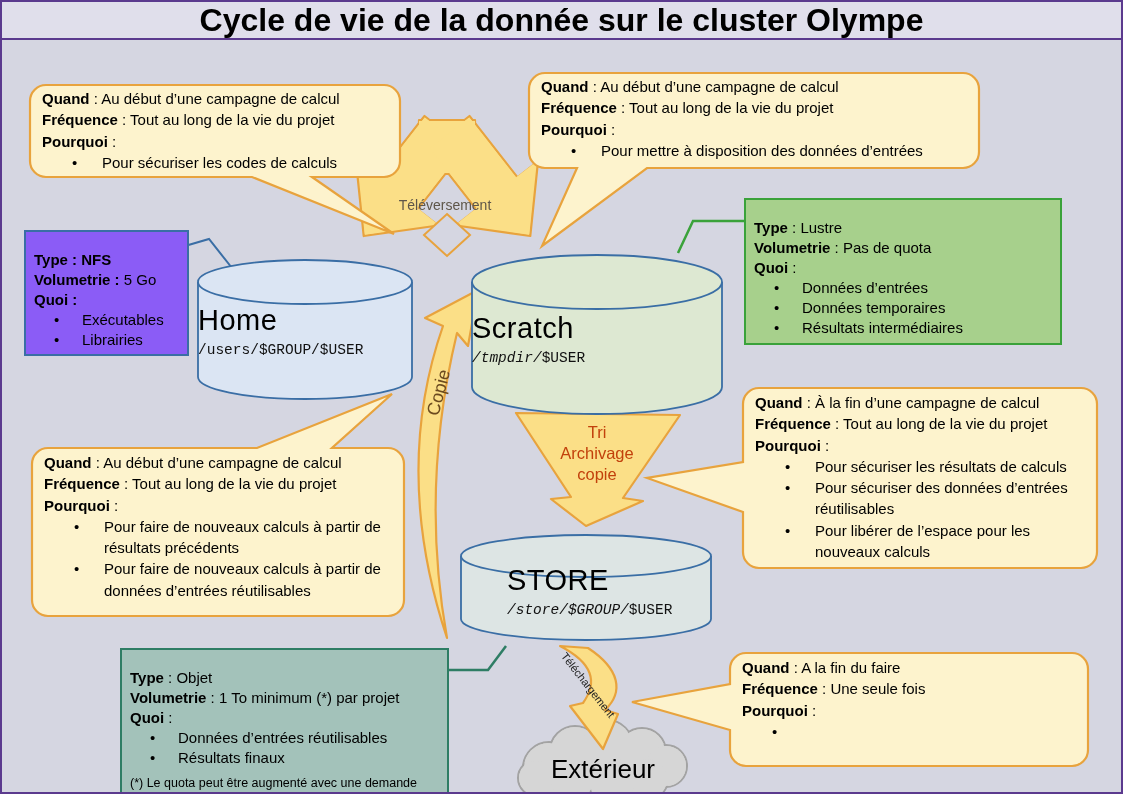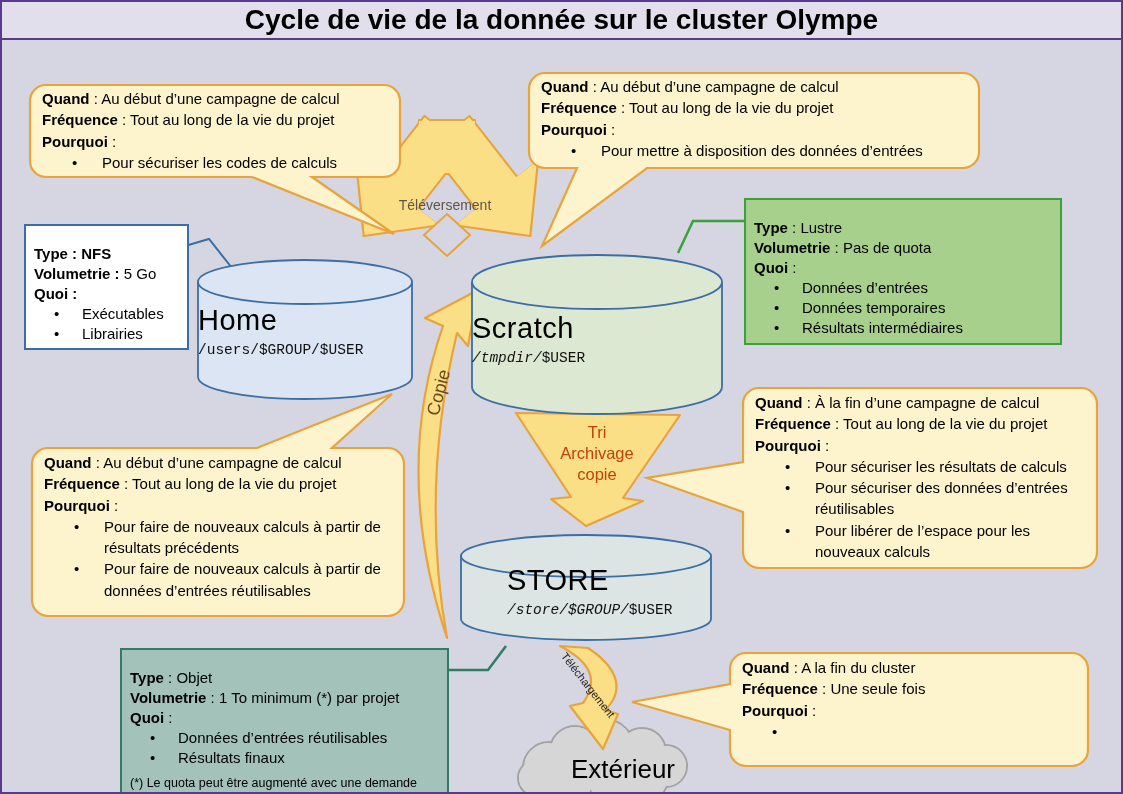--- a/index.html
+++ b/index.html
@@ -4,32 +4,32 @@
 <style>
   html,body{margin:0;padding:0;background:#9a9aa8;}
   .page{
     position:relative;width:1123px;height:794px;overflow:hidden;
     background:#d5d6e1;border:2px solid #5b3a8e;box-sizing:border-box;
     font-family:"Liberation Sans",sans-serif;color:#000;
   }
   .titlebar{
     position:absolute;left:0;top:0;width:100%;height:38px;
     background:#e0dfeb;border-bottom:2px solid #5b3a8e;box-sizing:border-box;
-    text-align:center;font-size:28px;font-weight:bold;line-height:36px;z-index:5;
+    text-align:center;font-size:32px;font-weight:bold;line-height:36px;z-index:5;
   }
   svg.layer{position:absolute;left:0;top:0;z-index:1;}
   .txt{position:absolute;z-index:3;font-size:15px;line-height:1.42;}
   .bl{font-weight:bold;}
   .brow{display:flex;margin-left:22px;}
   .dot{width:30px;min-width:30px;text-align:left;padding-left:8px;}
   .ibox{position:absolute;z-index:3;border:2px solid;padding:18px 8px 4px 8px;
         font-size:15px;line-height:1.34;box-sizing:border-box;}
   .ibox .brow{margin-left:12px;}
   .ibox .dot{width:28px;min-width:28px;}
-  .ibox-blue{background:#ffffff;border-color:#3a6ea5;}
+  .ibox-blue{background:#8b5cf6;border-color:#3a6ea5;margin-top:6px;}
   .ibox-green{background:#a7d08c;border-color:#3aa23a;}
   .ibox-teal{background:#a3c2ba;border-color:#2e7d64;}
   .note{font-size:12.5px;line-height:1.3;margin-top:7px;}
   .cyl{position:absolute;z-index:3;text-align:left;}
   .cyl .nm{font-size:29px;letter-spacing:0.5px;}
   .cyl .pth{font-family:"Liberation Mono","DejaVu Sans Mono",monospace;
             font-size:14.5px;margin-top:5px;color:#111;}
   .alabel{position:absolute;z-index:3;text-align:center;}
   .lbl-upload{font-size:14px;color:#5e5649;}
   .lbl-copy{font-size:18px;color:#6b4a1f;transform:rotate(-75deg);}
@@ -165,21 +165,21 @@
         <span class="dot">•</span>
         <span>Pour sécuriser des données d’entrées réutilisables</span>
       </div>
     <div class="brow">
         <span class="dot">•</span>
         <span>Pour libérer de l’espace pour les nouveaux calculs</span>
       </div>
   </div>
 
   <div class="txt" style="left:740px;top:655px;width:340px;">
-    <div><span class="bl">Quand</span><span> : </span><span>A la fin du cluster</span></div>
+    <div><span class="bl">Quand</span><span> : </span><span>A la fin du faire</span></div>
     <div><span class="bl">Fréquence</span><span> : </span><span>Une seule fois</span></div>
     <div><span class="bl">Pourquoi</span><span> : </span></div>
     <div class="brow">
         <span class="dot">•</span>
       </div>
   </div>
 
   <div class="ibox ibox-blue" style="left:22px;top:222px;width:165px;">
     <div><span class="bl">Type</span><span class="bl"> : </span><span class="bl">NFS</span></div>
     <div><span class="bl">Volumetrie</span><span class="bl"> : </span><span>5 Go</span></div>
@@ -242,15 +242,15 @@
 
   <div class="alabel lbl-upload" style="left:368px;top:195px;width:150px;">Téléversement</div>
   <div class="alabel lbl-copy" style="left:392px;top:380px;width:90px;">Copie</div>
   <div class="alabel lbl-tri" style="left:540px;top:420px;width:110px;">
     <div>Tri</div>
     <div>Archivage</div>
     <div>copie</div>
   </div>
   <div class="alabel lbl-down" style="left:521px;top:677px;width:130px;">Téléchargement</div>
 
-  <div class="alabel cloud-label" style="left:540px;top:752px;width:162px;">Extérieur</div>
+  <div class="alabel cloud-label" style="left:520px;top:752px;width:162px;">Extérieur</div>
 
 </div>
 
 </body></html>

